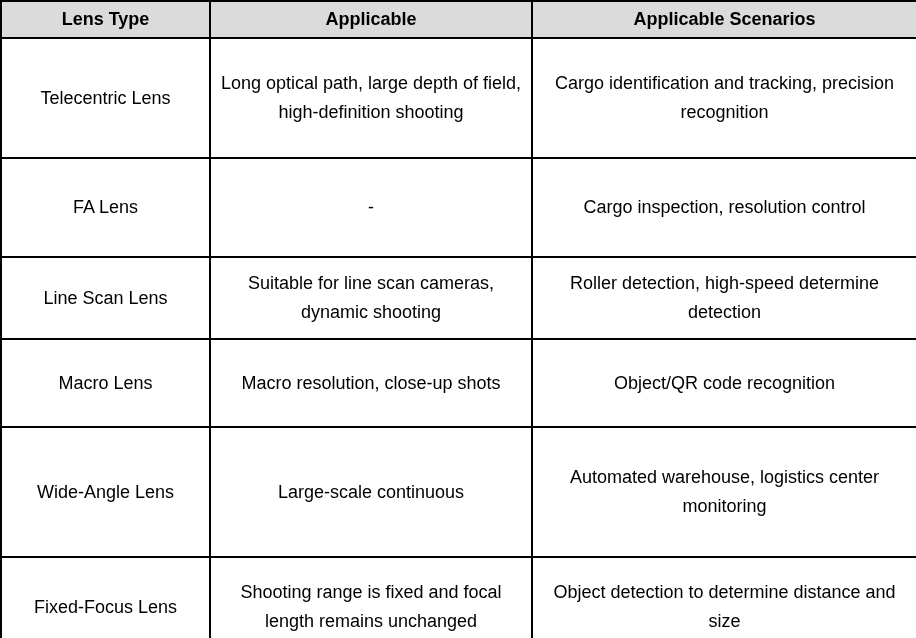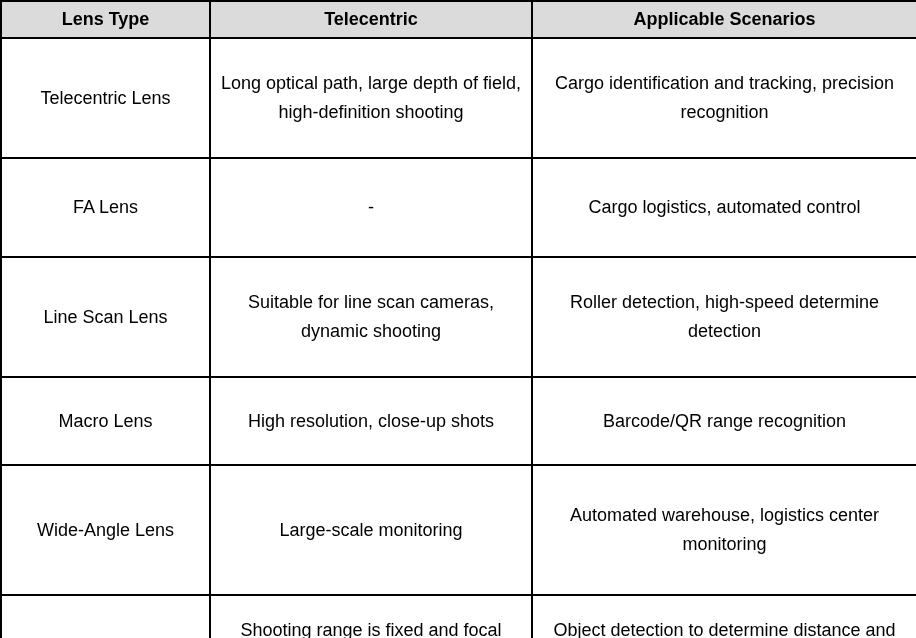--- a/index.html
+++ b/index.html
@@ -39,65 +39,65 @@
     font-size: 18px;
     font-weight: 400;
     line-height: 1.6;
   }
   .col-type { width: 209px; }
   .col-desc { width: 322px; }
   .col-scen { width: 385px; }
   .header-row { height: 37px; }
   .r1 { height: 120px; }
   .r2 { height: 99px; }
-  .r3 { height: 120px; }
+  .r3 { height: 82px; }
   .r4 { height: 88px; }
   .r5 { height: 130px; }
   .r6 { height: 100px; }
 </style>
 </head>
 <body>
 
 <table class="doc-table">
   <colgroup>
     <col class="col-type">
     <col class="col-desc">
     <col class="col-scen">
   </colgroup>
   <thead>
     <tr class="header-row">
       <th>Lens Type</th>
-      <th>Telecentric</th>
+      <th>Applicable</th>
       <th>Applicable Scenarios</th>
     </tr>
   </thead>
   <tbody>
     <tr class="r1">
       <td>Telecentric Lens</td>
       <td>Long optical path, large depth of field, high-definition shooting</td>
       <td>Cargo identification and tracking, precision recognition</td>
     </tr>
     <tr class="r2">
       <td>FA Lens</td>
       <td>-</td>
-      <td>Cargo logistics, automated control</td>
+      <td>Cargo inspection, resolution control</td>
     </tr>
     <tr class="r3">
       <td>Line Scan Lens</td>
       <td>Suitable for line scan cameras, dynamic shooting</td>
       <td>Roller detection, high-speed determine detection</td>
     </tr>
     <tr class="r4">
       <td>Macro Lens</td>
-      <td>High resolution, close-up shots</td>
-      <td>Barcode/QR range recognition</td>
+      <td>Macro resolution, close-up shots</td>
+      <td>Object/QR code recognition</td>
     </tr>
     <tr class="r5">
       <td>Wide-Angle Lens</td>
-      <td>Large-scale monitoring</td>
+      <td>Large-scale continuous</td>
       <td>Automated warehouse, logistics center monitoring</td>
     </tr>
     <tr class="r6">
       <td>Fixed-Focus Lens</td>
       <td>Shooting range is fixed and focal length remains unchanged</td>
       <td>Object detection to determine distance and size</td>
     </tr>
   </tbody>
 </table>
 

